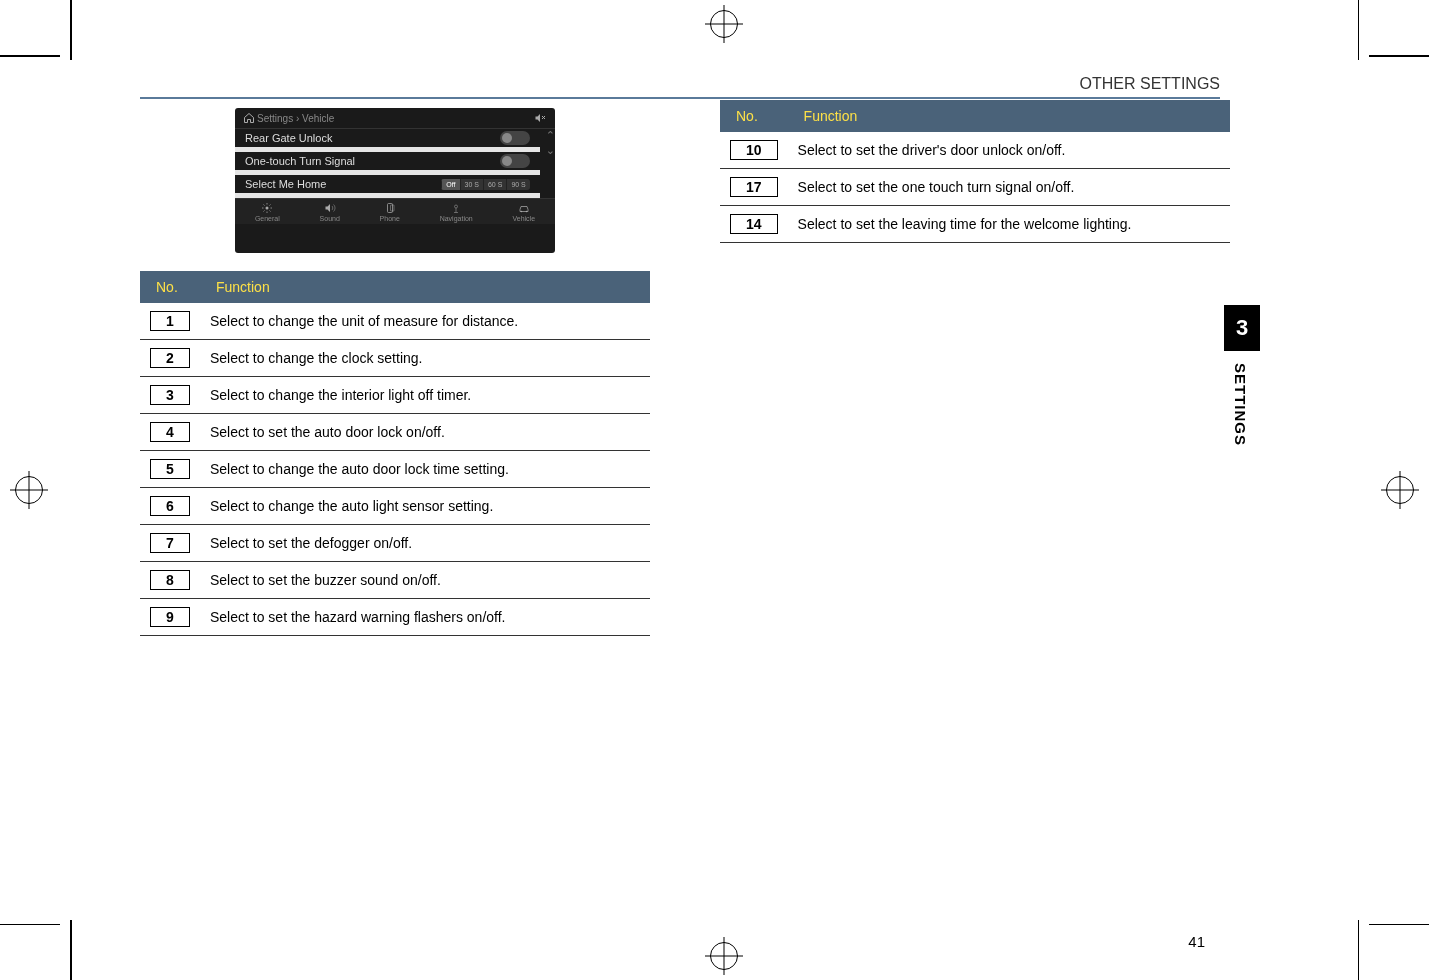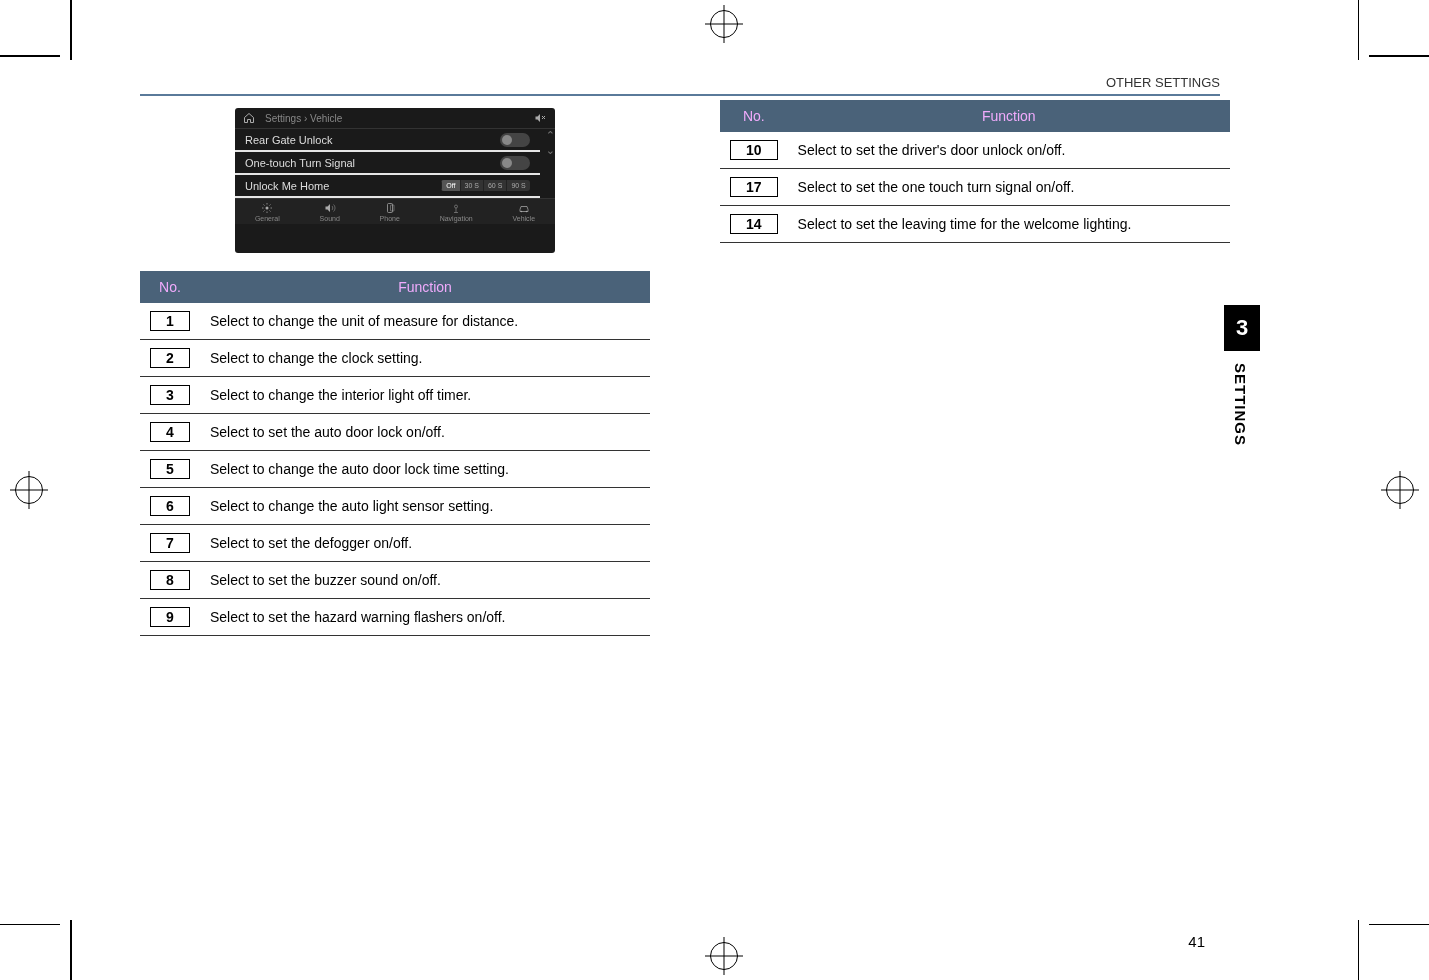--- a/index.html
+++ b/index.html
@@ -18,21 +18,21 @@
     width: 1120px;
     height: 980px;
   }
   .header-bar {
     position: absolute;
     top: 75px;
     left: 0;
     right: 40px;
     border-bottom: 2px solid #5a7a9a;
     text-align: right;
-    font-size: 13px;
+    font-size: 16px;
     color: #333;
     padding-bottom: 4px;
   }
   .columns {
     position: absolute;
     top: 100px;
     left: 0;
     right: 0;
     display: flex;
     gap: 70px;
@@ -55,21 +55,21 @@
     justify-content: space-between;
     padding: 4px 8px;
     border-bottom: 1px solid #333;
   }
   .sc-row {
     display: flex;
     align-items: center;
     justify-content: space-between;
     padding: 4px 10px;
     height: 23px;
-    border-bottom: 2px solid #e5e5e5;
+    border-bottom: 5px solid #e5e5e5;
   }
   .toggle {
     width: 30px;
     height: 14px;
     border-radius: 8px;
     background: #444;
     position: relative;
   }
   .toggle::after {
     content:"";
@@ -120,24 +120,24 @@
     padding-left: 6px;
     color: #777;
   }
   table.func {
     width: 100%;
     border-collapse: collapse;
     font-size: 14px;
   }
   table.func thead th {
     background: #4a6279;
-    color: #f0abfc;
+    color: #fde047;
     font-weight: normal;
     padding: 8px 16px;
-    text-align: center;
+    text-align: left;
   }
   table.func thead th:first-child { width: 60px; }
   table.func td {
     padding: 8px 10px;
     border-bottom: 1px solid #333;
     vertical-align: middle;
   }
   table.func td:first-child {
     text-align: center;
     width: 60px;
@@ -227,21 +227,21 @@
   <div class="side-tab">
     <div class="tab-num">3</div>
     <div class="tab-label">SETTINGS</div>
   </div>
 
   <div class="columns">
 
     <div class="col">
       <div class="screenshot">
         <div class="sc-top">
-          <span style="display:flex;align-items:center;gap:10px;">
+          <span style="display:flex;align-items:center;gap:2px;">
             <svg width="12" height="12" viewBox="0 0 24 24">
                 <path d="M3 11l9-8 9 8v10h-6v-6h-6v6H3z" fill="none" stroke="#aaa" stroke-width="2"></path>
               </svg>
             <span style="color:#888;font-size:10px;">Settings › Vehicle</span>
           </span>
           <svg width="14" height="12" viewBox="0 0 24 24">
               <path d="M3 9v6h4l5 5V4L7 9H3z" fill="#aaa"></path>
               <line x1="16" y1="8" x2="22" y2="14" stroke="#aaa" stroke-width="2"></line>
               <line x1="22" y1="8" x2="16" y2="14" stroke="#aaa" stroke-width="2"></line>
             </svg>
@@ -255,21 +255,21 @@
                     <span class="toggle"></span>
                   </span>
                 </div>
                 <div class="sc-row">
                   <span style="color: rgb(221, 221, 221);">One-touch Turn Signal</span>
                   <span style="display: flex; align-items: center; gap: 4px;">
                     <span class="toggle"></span>
                   </span>
                 </div>
                 <div class="sc-row">
-                  <span style="color: rgb(221, 221, 221);">Unlock Me Home</span>
+                  <span style="color: rgb(221, 221, 221);">Select Me Home</span>
                   <span style="display: flex; align-items: center; gap: 4px;">
                     <span class="seg">
                       <span class="active">Off</span>
                       <span>30 S</span>
                       <span>60 S</span>
                       <span>90 S</span>
                     </span>
                   </span>
                 </div>
               </div>

